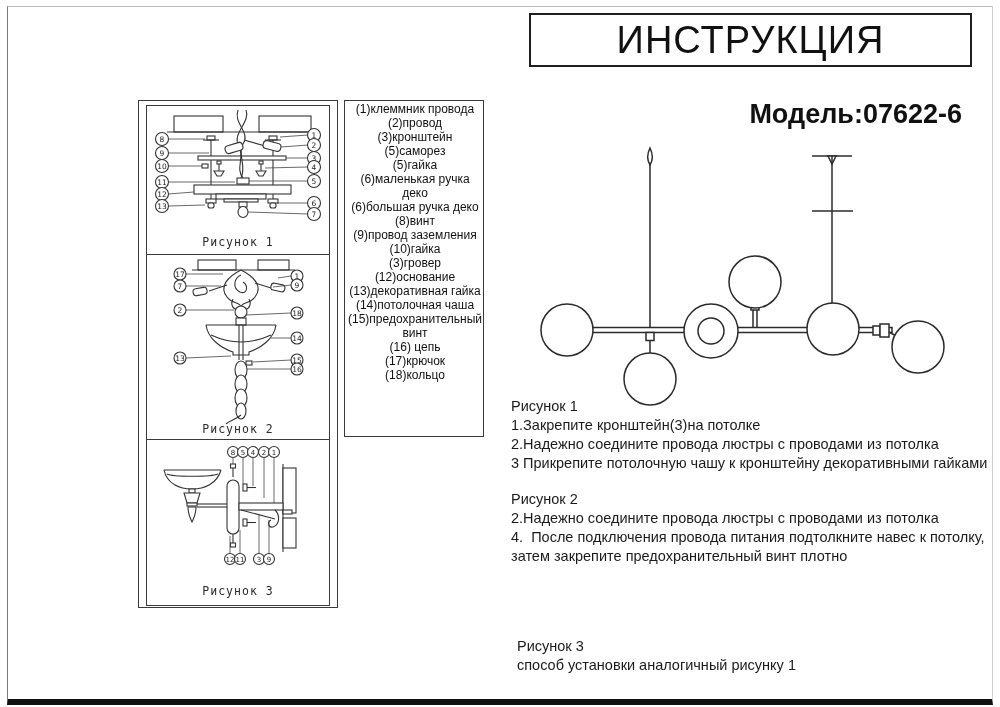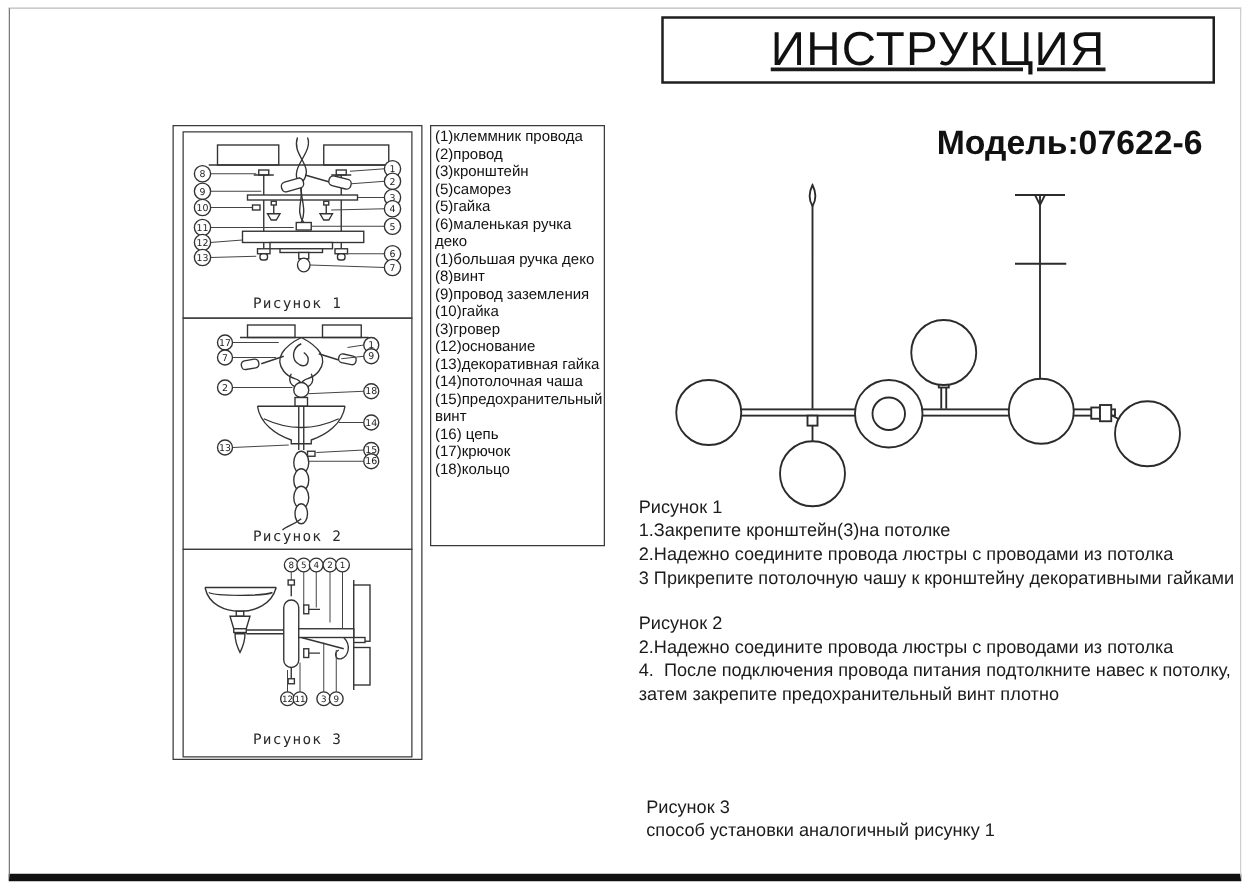--- a/index.html
+++ b/index.html
@@ -2,41 +2,41 @@
 <html><head>
 <meta charset="utf-8">
 <style>
   html,body{margin:0;padding:0;background:#fff;}
   .page{position:relative;width:1000px;height:707px;background:#ffffff;
         font-family:"Liberation Sans",sans-serif;color:#1b1b1b;overflow:hidden;}
   .page-frame{position:absolute;left:7px;top:6px;right:7px;bottom:2px;
         border-left:1px solid #7a7a7a;border-top:1px solid #bbb;border-right:1px solid #cfcfcf;
         border-bottom:6px solid #111;pointer-events:none;}
   .title-box{position:absolute;left:529px;top:13px;width:439px;height:50px;
-        border:2px solid #1f1f1f;display:flex;align-items:center;justify-content:center;text-decoration:underline;}
+        border:2px solid #1f1f1f;display:flex;align-items:center;justify-content:center;}
   .title-box .t{font-size:38px;letter-spacing:1px;color:#111;}
   .model{position:absolute;top:99px;right:38px;width:300px;text-align:right;
         font-size:27px;font-weight:700;color:#111;}
   
   .fig-col{position:absolute;left:138px;top:100px;width:200px;height:508px;
         border:1px solid #3a3a3a;box-sizing:border-box;}
   .panel{position:absolute;left:7px;width:184px;border:1px solid #3a3a3a;box-sizing:border-box;}
   .panel svg{position:absolute;left:0;top:0;}
   .p1{top:4px;height:150px;}
   .p2{top:153px;height:186px;text-decoration:underline;}
   .p3{top:338px;height:167px;}
   .fig-caption{position:absolute;left:0;width:100%;text-align:center;
         font-family:"DejaVu Sans Mono",monospace;font-size:11.5px;letter-spacing:1px;color:#2a2a2a;}
   .p1 .fig-caption{bottom:5px;}
   .p2 .fig-caption{bottom:3px;}
   .p3 .fig-caption{bottom:7px;}
   
   .parts{position:absolute;left:344px;top:100px;width:140px;height:337px;
         border:1px solid #3a3a3a;box-sizing:border-box;padding:1px 1px 0 3px;}
-  .parts .item{font-size:12px;line-height:14px;color:#111;overflow-wrap:break-word;}
+  .parts .item{font-size:12px;line-height:14px;color:#111;overflow-wrap:break-word;text-align:center;}
   
   .instr{position:absolute;width:478px;font-size:14.5px;line-height:19px;color:#1b1b1b;}
   .instr .step{white-space:pre-wrap;}
   .b1{left:511px;top:397px;}
   .b2{left:511px;top:490px;}
   .b3{left:517px;top:637px;}
   
   .ln{stroke:#333;stroke-width:1.1;fill:none;}
   .fw{stroke:#333;stroke-width:1.1;fill:#fff;}
   .thin{stroke:#444;stroke-width:0.8;fill:none;}
@@ -334,21 +334,21 @@
     </div>
   </div>
 
   <div class="parts">
     <div class="item">(1)клеммник провода</div>
     <div class="item">(2)провод</div>
     <div class="item">(3)кронштейн</div>
     <div class="item">(5)саморез</div>
     <div class="item">(5)гайка</div>
     <div class="item">(6)маленькая ручка деко</div>
-    <div class="item">(1)большая ручка деко</div>
+    <div class="item">(6)большая ручка деко</div>
     <div class="item">(8)винт</div>
     <div class="item">(9)провод заземления</div>
     <div class="item">(10)гайка</div>
     <div class="item">(3)гровер</div>
     <div class="item">(12)основание</div>
     <div class="item">(13)декоративная гайка</div>
     <div class="item">(14)потолочная чаша</div>
     <div class="item">(15)предохранительный винт</div>
     <div class="item">(16) цепь</div>
     <div class="item">(17)крючок</div>

